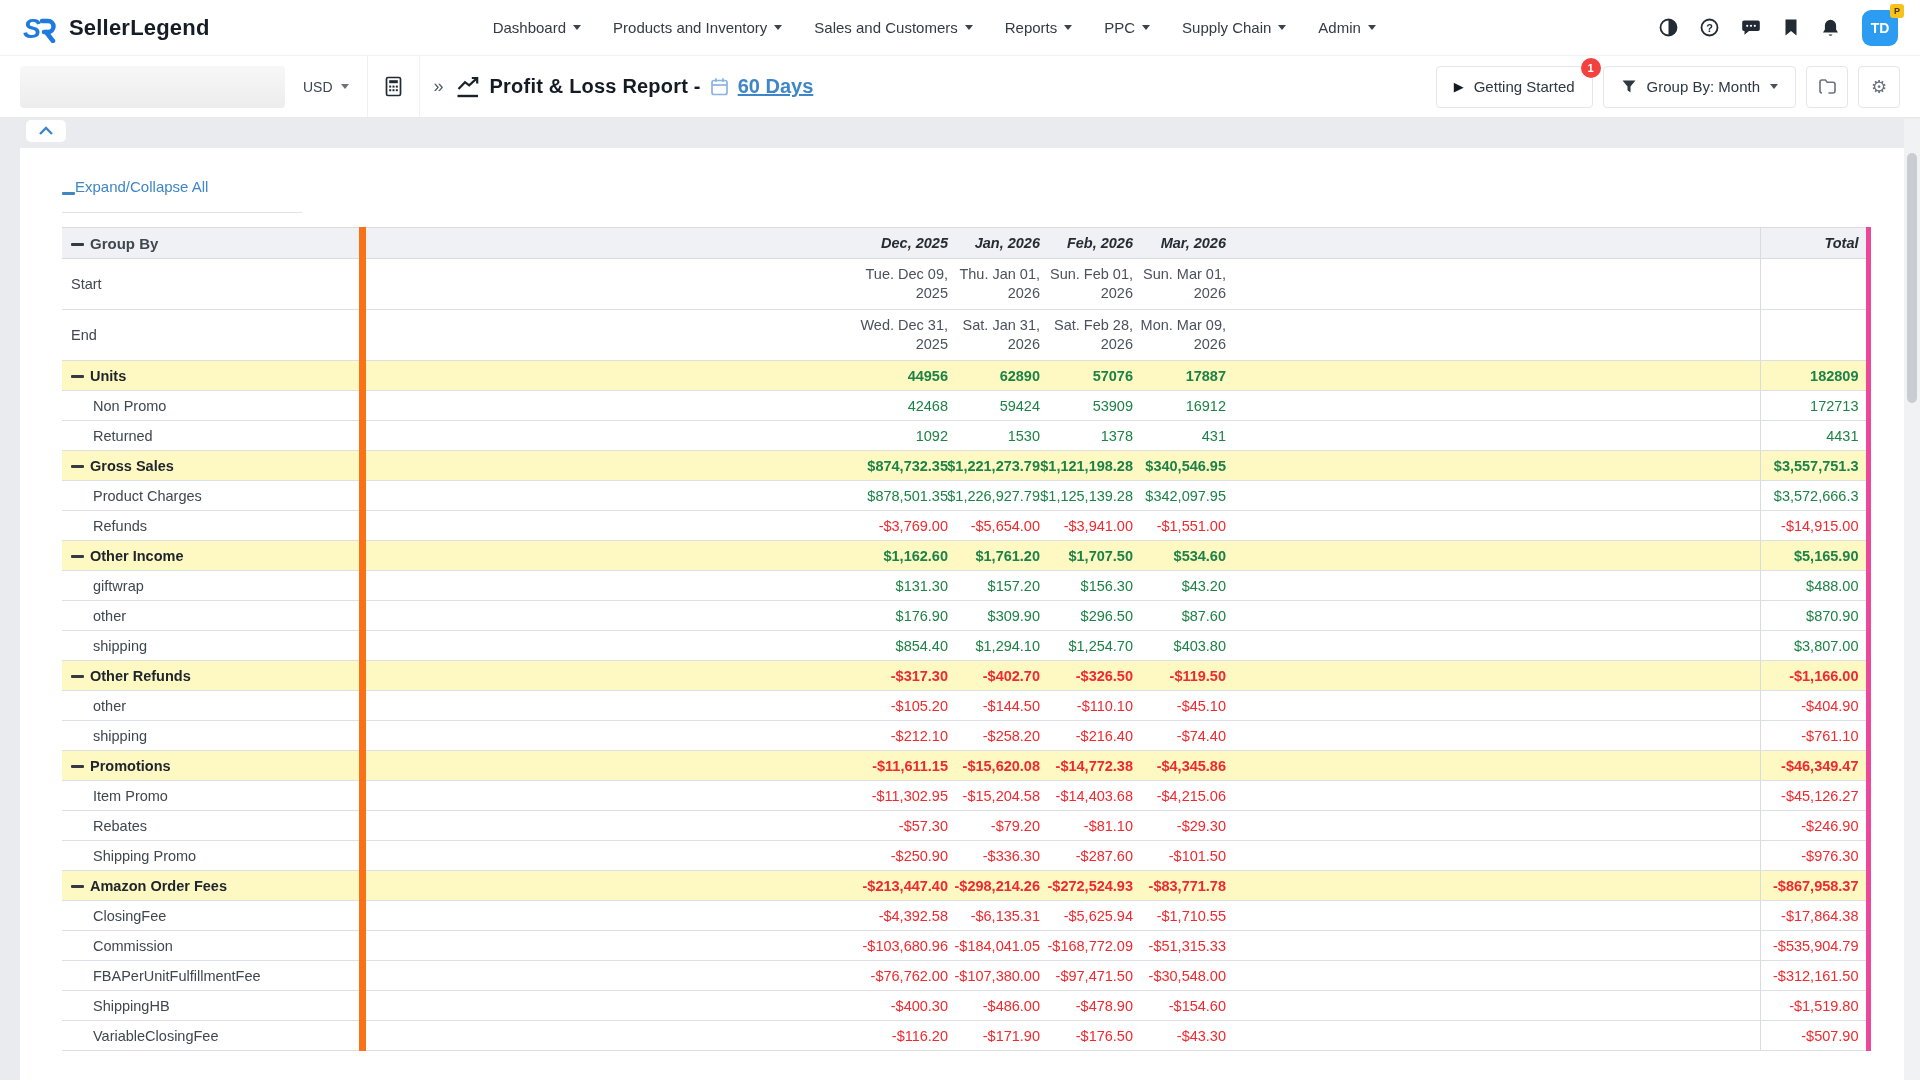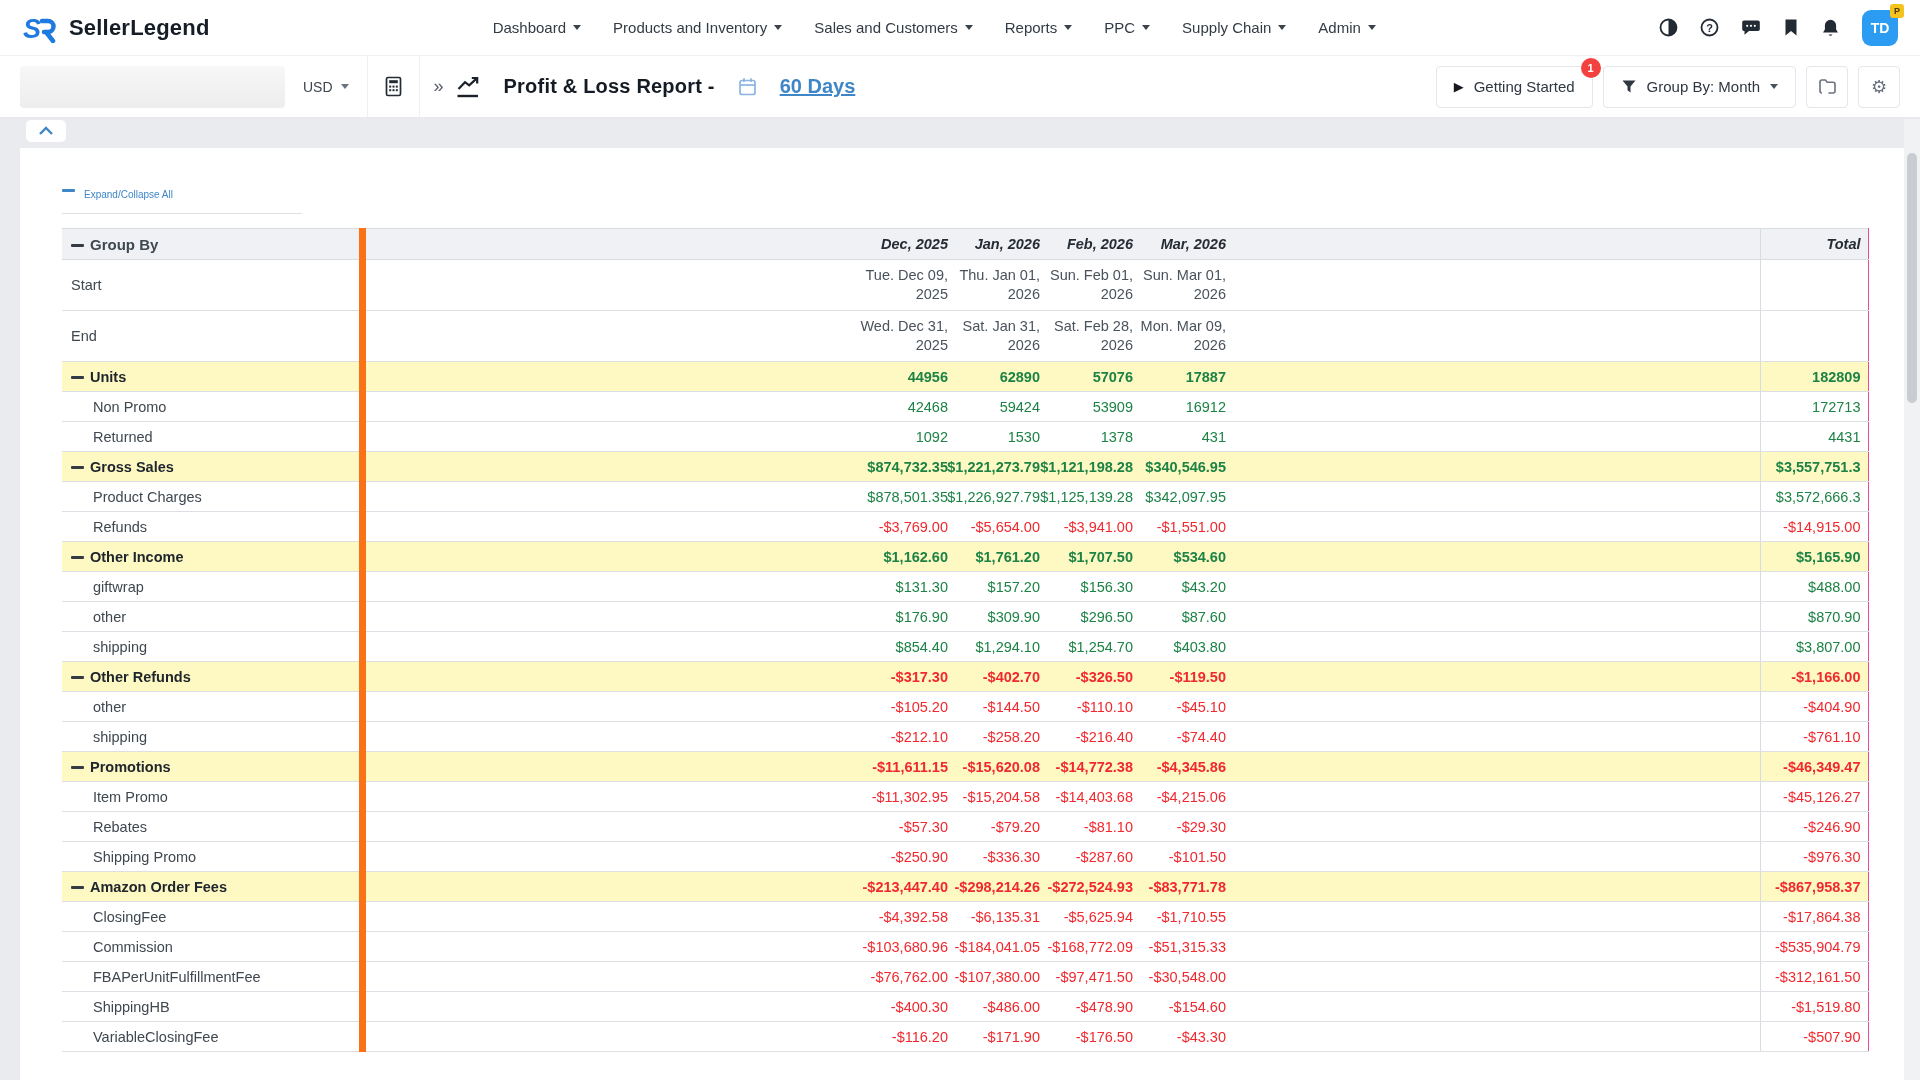--- a/index.html
+++ b/index.html
@@ -24,21 +24,21 @@
 
   
   .toolbar { position:absolute; top:56px; left:0; right:0; height:62px; background:#fff;
              display:flex; align-items:center; padding:0 20px; border-bottom:1px solid #e8eaee; z-index:5; }
   .acct-box { width:265px; height:42px; background:linear-gradient(180deg,#f7f7f8,#ededee); border-radius:4px; cursor:pointer; }
   .usd { display:flex; align-items:center; gap:8px; padding:0 18px; font-size:14px; color:#3c4550; height:100%; cursor:pointer; }
   .usd .caret { border-top-color:#6a727c; }
   .vsep { width:1px; align-self:stretch; background:#f0f0f1; }
   .calc-btn { padding:0 16px; display:flex; align-items:center; height:100%; cursor:pointer; }
   .crumb-sep { font-size:18px; color:#555d66; margin:0 12px 0 14px; }
-  .title-group { display:flex; align-items:center; gap:23px; }
+  .title-group { display:flex; align-items:center; gap:9px; }
   .page-title { font-size:20px; font-weight:700; color:#141b24; letter-spacing:.2px; }
   .period { font-size:20px; font-weight:700; color:#3e86c7; cursor:pointer;text-decoration:underline; }
   .toolbar-right { margin-left:auto; display:flex; align-items:center; gap:10px; }
   .btn { position:relative; display:flex; align-items:center; gap:10px; background:#fff; border:1px solid #e3e6ea;
          border-radius:4px; height:42px; padding:0 17px; font-size:15px; color:#2e3742; cursor:pointer; white-space:nowrap; }
   .btn .caret { border-top-color:#4a525c; }
   .badge { position:absolute; top:-9px; right:-9px; min-width:20px; height:20px; border-radius:50%; background:#f2413f;
            color:#fff; font-size:11px; font-weight:700; display:flex; align-items:center; justify-content:center; }
   .icon-btn { width:42px; justify-content:center; padding:0; }
   .glyph { font-family:"DejaVu Sans", sans-serif; }
@@ -49,34 +49,34 @@
   .collapse-tab { position:absolute; top:120px; left:26px; width:40px; height:22px; background:#fff; border-radius:5px;
                   display:flex; align-items:center; justify-content:center; z-index:4; cursor:pointer; }
 
   
   .scroll-track { position:absolute; top:119px; right:0; width:16px; bottom:0; background:#f1f2f4; z-index:3; }
   .scroll-thumb { position:absolute; top:34px; left:3px; width:10px; height:250px; border-radius:5px; background:#c9cdd2; cursor:pointer; }
 
   
   .card { position:absolute; top:148px; left:20px; right:16px; bottom:0; background:#fff; overflow:hidden; z-index:2; }
   .expand-block { padding:30px 0 0 42px; }
-  .expand-link { display:inline-flex; align-items:flex-start; gap:9px; color:#3e86c7; font-size:10px; cursor:pointer; }
+  .expand-link { display:inline-flex; align-items:flex-end; color:#3e86c7; font-size:15px; cursor:pointer; }
   .dash { display:inline-block; width:13px; height:3px; border-radius:1px; background:#3e86c7; }
   .expand-underline { width:240px; border-bottom:1px solid #dee2e6; margin-top:13px; }
 
   
   table { border-collapse:collapse; table-layout:fixed; margin:14px 0 0 42px; width:1806px; font-size:14.5px; }
   th, td { padding:0; }
   thead th { height:31px; background:#f0f1f4; border-top:1px solid #d8dce0; border-bottom:1px solid #d8dce0;
              font-weight:700; color:#262c33; text-align:right; }
   th.lbl { text-align:left; font-size:15px; }
   tbody td { border-bottom:1px solid #dce0e4; height:30px; }
   tr.row-date td { height:51px; }
   td.lbl, th.lbl { border-right:7px solid #f97316; padding-left:9px; color:#3f474f; text-align:left; }
-  td.total, th.total { border-left:1px solid #d8dce0; border-right:1px solid #ec4899; }
+  td.total, th.total { border-left:1px solid #d8dce0; border-right:5px solid #ec4899; }
   tr.row-section td { background:#fef9c3; }
   tr.row-section td.lbl { font-weight:700; color:#20262d; }
   tr.row-child td.lbl { padding-left:31px; }
   td.lbl .dash, th.lbl .dash { background:#343b44; margin-right:6px; vertical-align:3px; cursor:pointer; }
   .vflex { display:flex; justify-content:flex-end; padding-right:2px; }
   td.total .vflex, th.total-pad { padding-right:7px; }
   .vflex span { white-space:nowrap; }
   tr.row-date .vflex span { white-space:normal; text-align:right; max-width:98px; line-height:1.3; color:#4a525c; }
   tr.c-green .vflex span { color:#1c8245; }
   tr.c-red .vflex span { color:#f1282e; }

